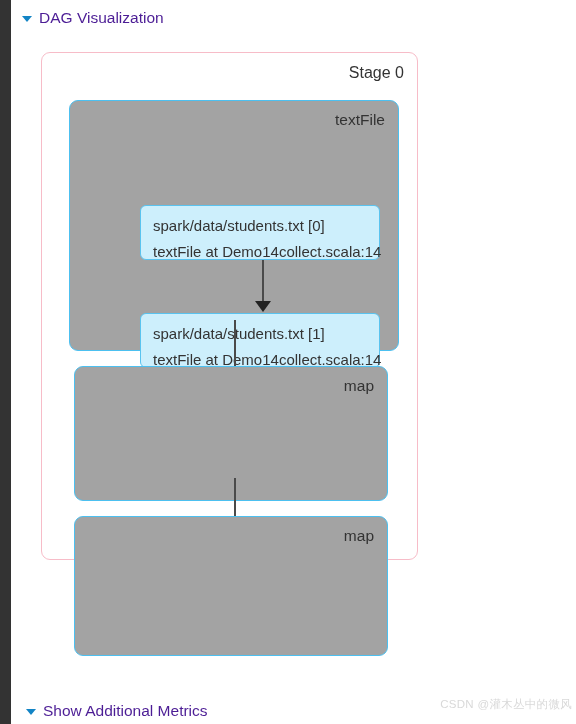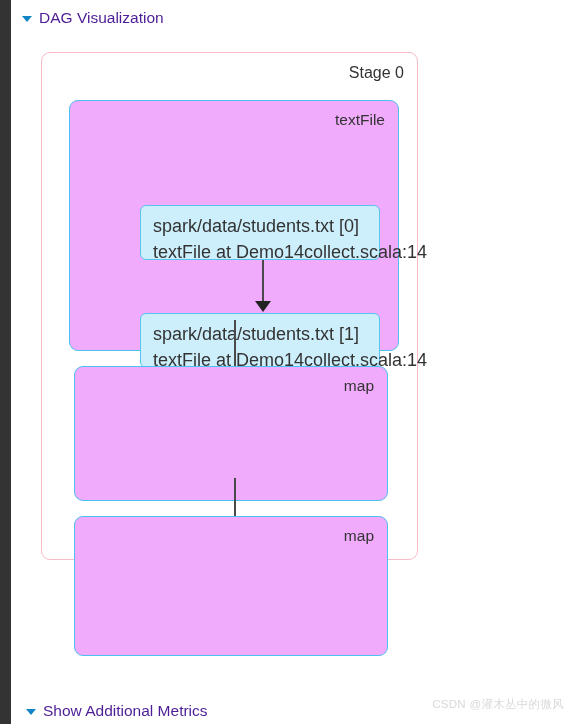--- a/index.html
+++ b/index.html
@@ -67,21 +67,21 @@
     right: 13px;
     top: 9px;
     font-size: 16px;
     color: #333333;
     line-height: 22px;
   }
 
   
   .scope-box {
     position: absolute;
-    background: #f0abfc;
+    background: #a3a3a3;
     border: 1.6px solid #4cc0f0;
     border-radius: 9px;
     box-sizing: border-box;
   }
   .scope-label {
     position: absolute;
     right: 13px;
     top: 8px;
     font-size: 15.5px;
     color: #333333;
@@ -107,21 +107,21 @@
   }
 
   
   .rdd-node {
     position: absolute;
     background: #cdeffc;
     border: 1.4px solid #59c3ef;
     border-radius: 6px;
     box-sizing: border-box;
     padding: 7px 12px 8px 12px;
-    font-size: 18px;
+    font-size: 15px;
     color: #333333;
     line-height: 26px;
     white-space: nowrap;
   }
   .rdd-line { display: block; }
 
   .rdd-0 { left: 70px; top: 104px; width: 240px; height: 55px; }
   .rdd-1 { left: 70px; top: 212px; width: 240px; height: 55px; }
 
   
@@ -141,21 +141,21 @@
   .edge-a { left: 192px; top: 159px; height: 44px; }
   .arrow-a { left: 185px; top: 200px; }
   .edge-b { left: 192px; top: 267px; height: 98px; }
   .arrow-b { left: 185px; top: 358px; }
   .edge-c { left: 192px; top: 425px; height: 87px; }
   .arrow-c { left: 185px; top: 506px; }
 
   
   .watermark {
     position: absolute;
-    right: 12px;
+    right: 4px;
     top: 697px;
     font-size: 11.5px;
     color: #d9d9d9;
     letter-spacing: 0.3px;
     white-space: nowrap;
     margin-left: 21px;
   }
 </style>
 </head>
 <body>

